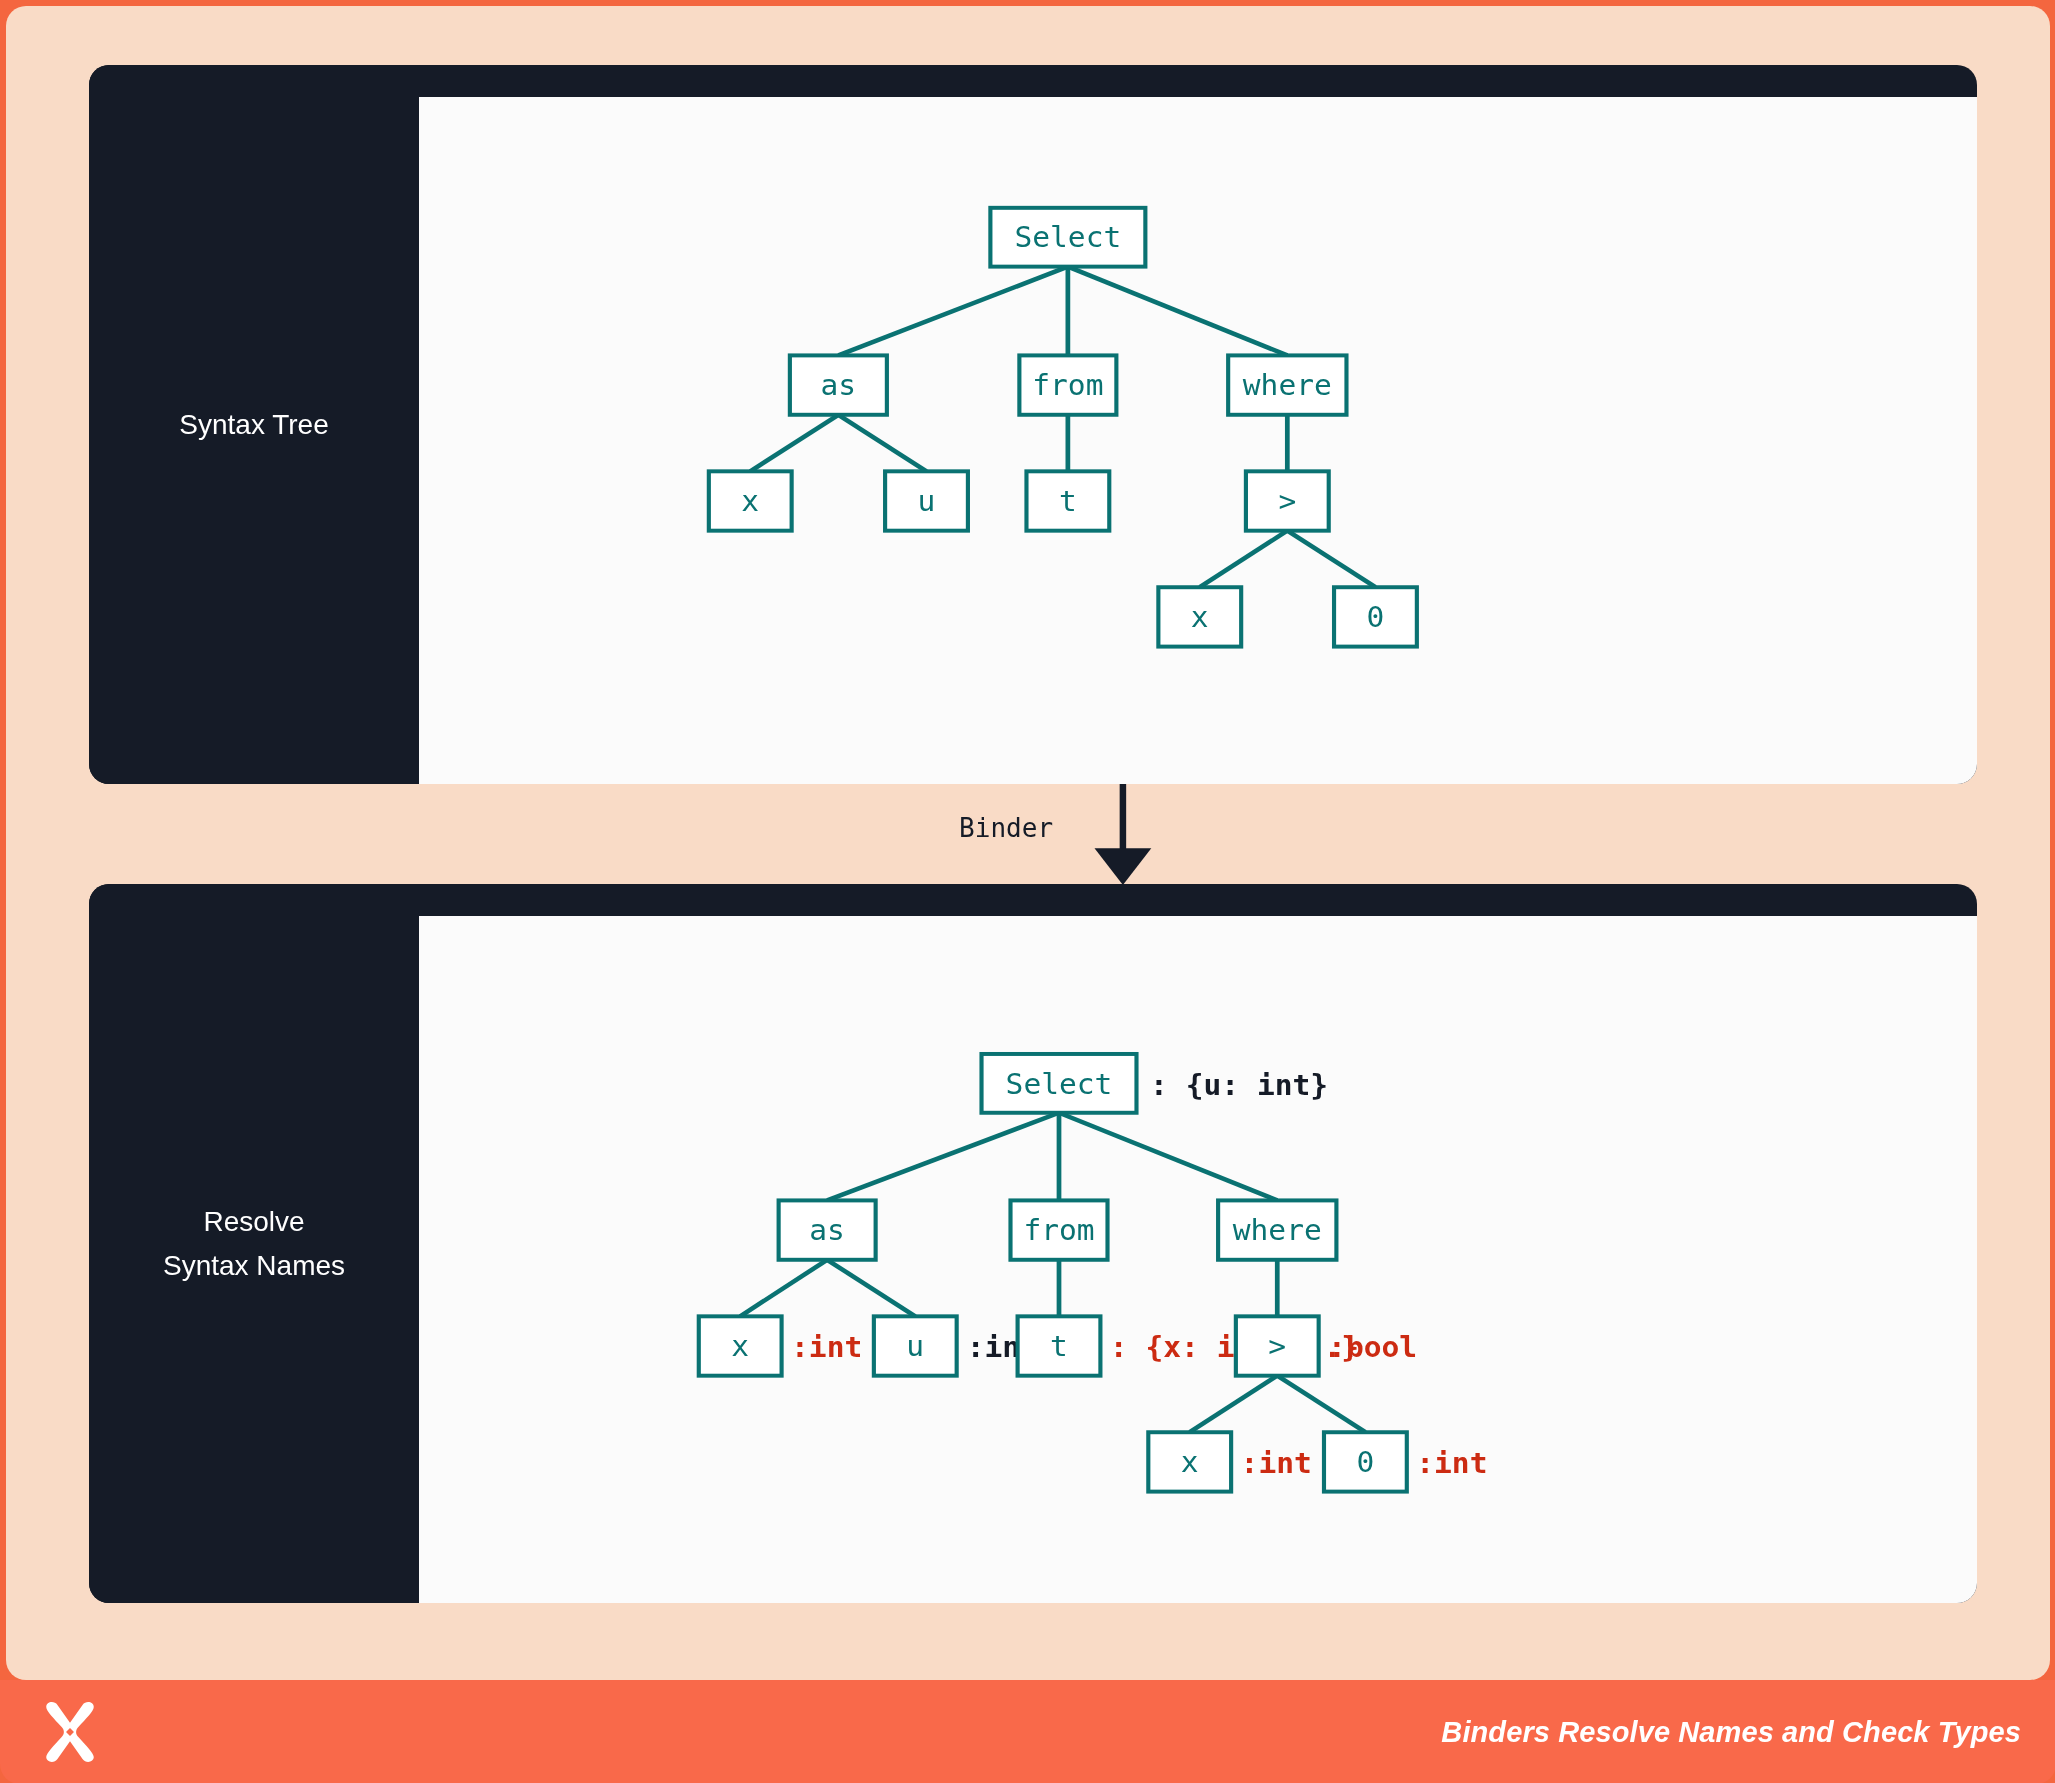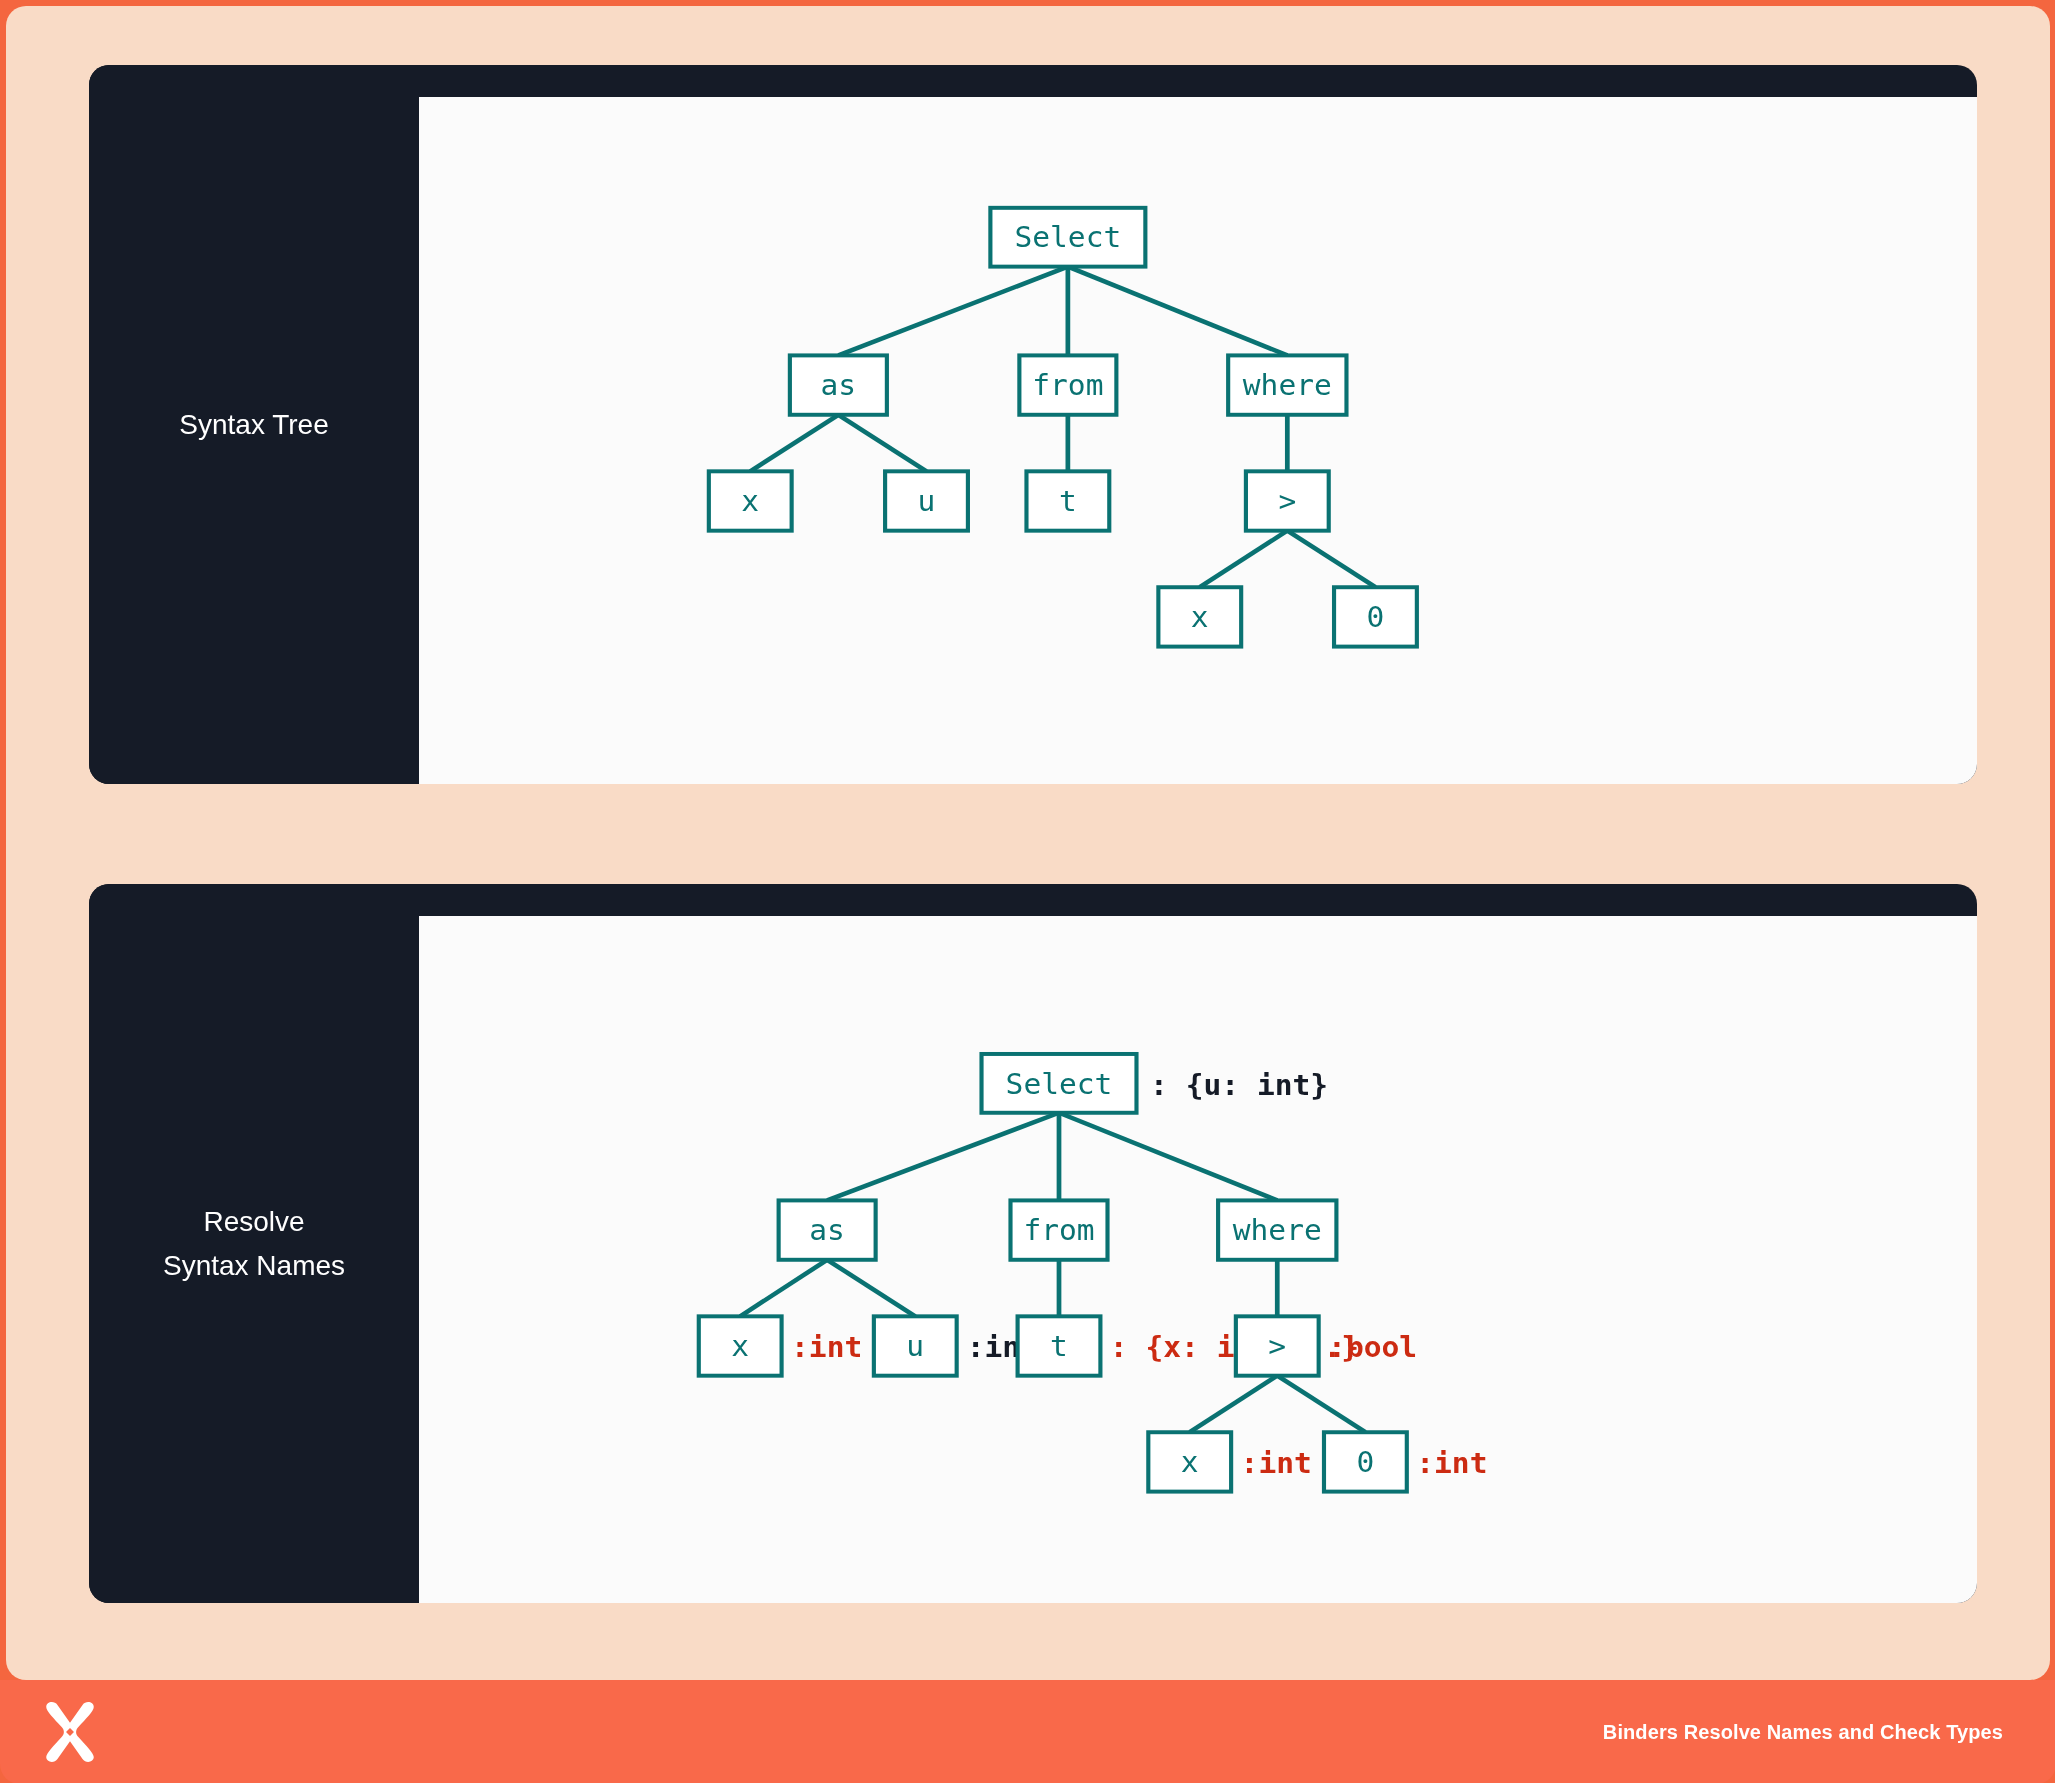--- a/index.html
+++ b/index.html
@@ -28,26 +28,27 @@
     left: 0; top: 1680px;
     width: 2056px; height: 104px;
     background: #F9694A;
     border-radius: 0 0 20px 20px;
     display: flex;
     align-items: center;
     justify-content: space-between;
   }
   .footer-logo { margin-left: 37px; display: block; }
   .footer-caption {
-    margin-right: 53px;
+    margin-right: 35px;
     color: #FFFFFF;
-    font-size: 20px;
+    font-size: 29px;
     font-weight: 700;
     letter-spacing: 0.1px;
     white-space: nowrap;
+    font-style: italic;
   }
   
   .panel {
     position: absolute;
     background: #151B27;
     border-radius: 20px;
     overflow: hidden;
     display: flex;
   }
   #panel-top    { left: 89px; top: 65px;  width: 1888px; height: 719px; }
@@ -181,20 +182,27 @@
           <text class="node-label" x="1320" y="937" text-anchor="middle">x</text>
         </g>
         <g>
           <rect class="node-box" x="1547" y="867" width="140" height="105"></rect>
           <text class="node-label" x="1617" y="937" text-anchor="middle">0</text>
         </g>
       </svg>
     </div>
   </div>
 
+  <div id="binder-zone">
+    <svg viewBox="0 0 3192 170" preserveAspectRatio="none">
+      <text class="binder-text" x="1630" y="90" text-anchor="end">Binder</text>
+      <path d="M 1748 0 L 1748 112" stroke="#151B27" stroke-width="11" fill="none"></path>
+      <path d="M 1700 108 L 1796 108 L 1748 170 Z" fill="#151B27"></path>
+    </svg>
+  </div>
 
   <div class="panel" id="panel-bottom">
     <div class="panel-side">
       <div class="panel-side-label"><span style="display:block">Resolve</span><span style="display:block">Syntax Names</span></div>
     </div>
     <div class="panel-canvas">
       <svg viewBox="0 0 2634 1215" preserveAspectRatio="none">
 
         <g>
           <path class="edge" d="M 1082 348 L 690 503"></path>

